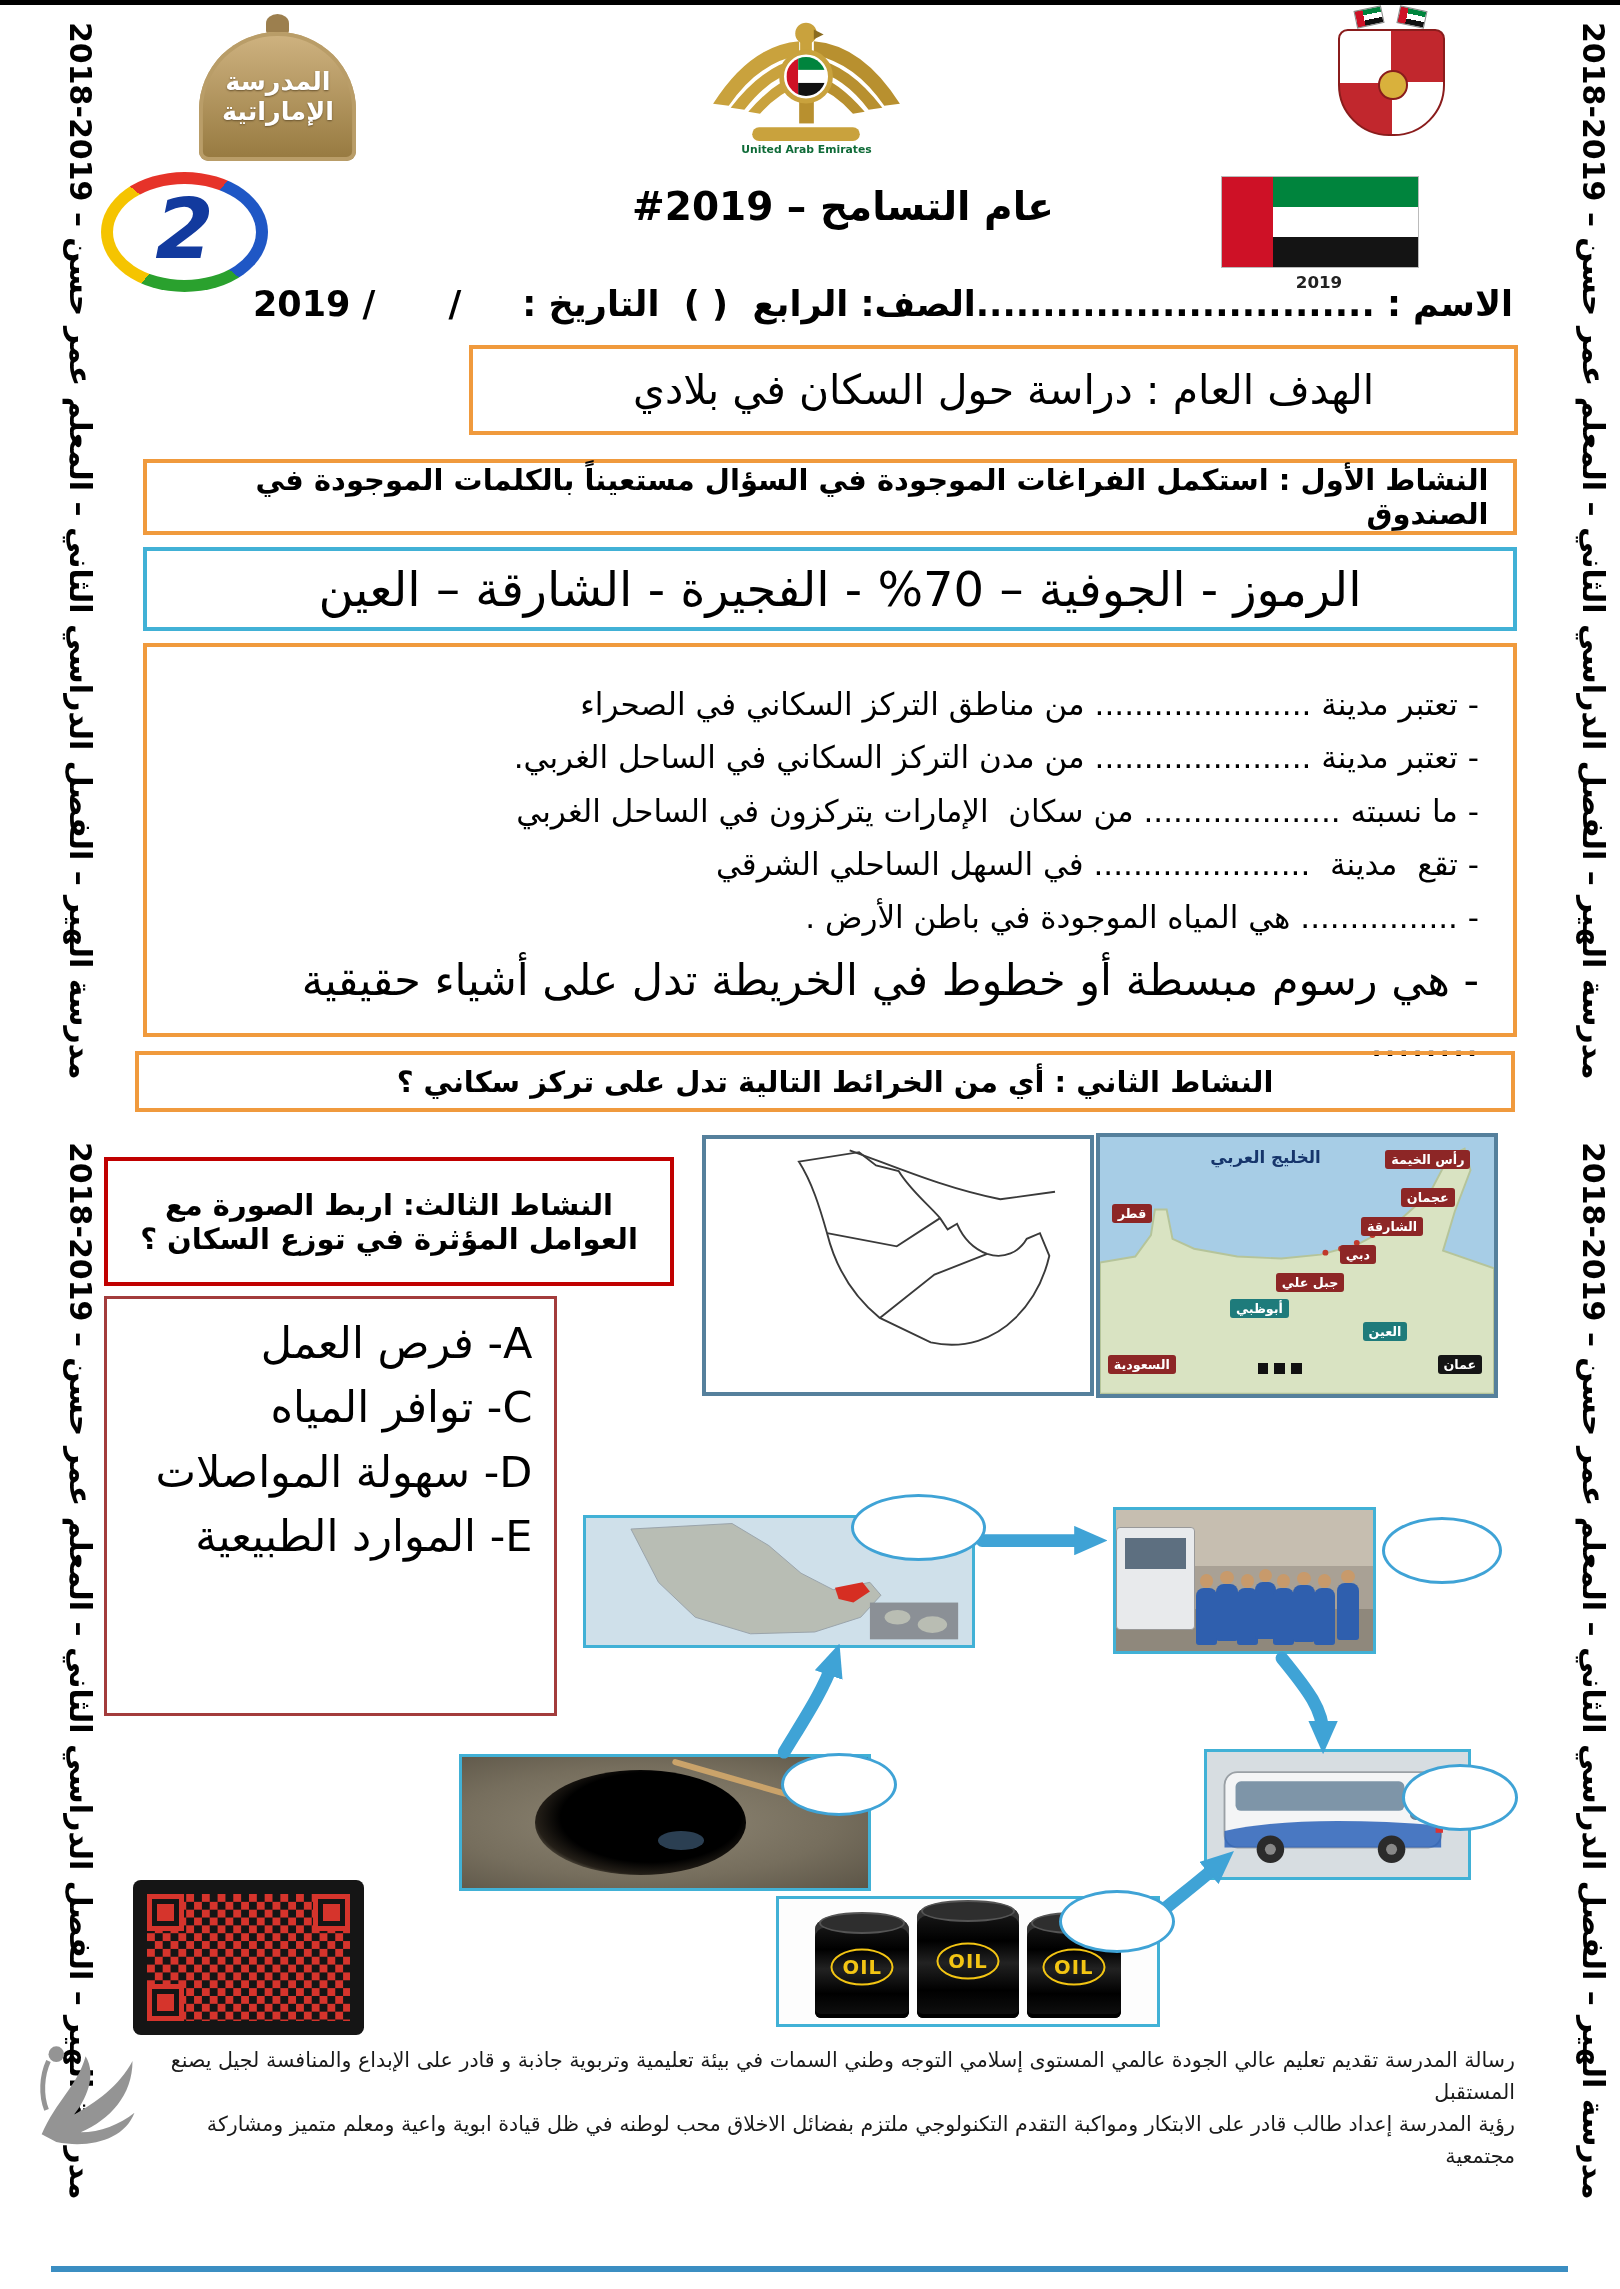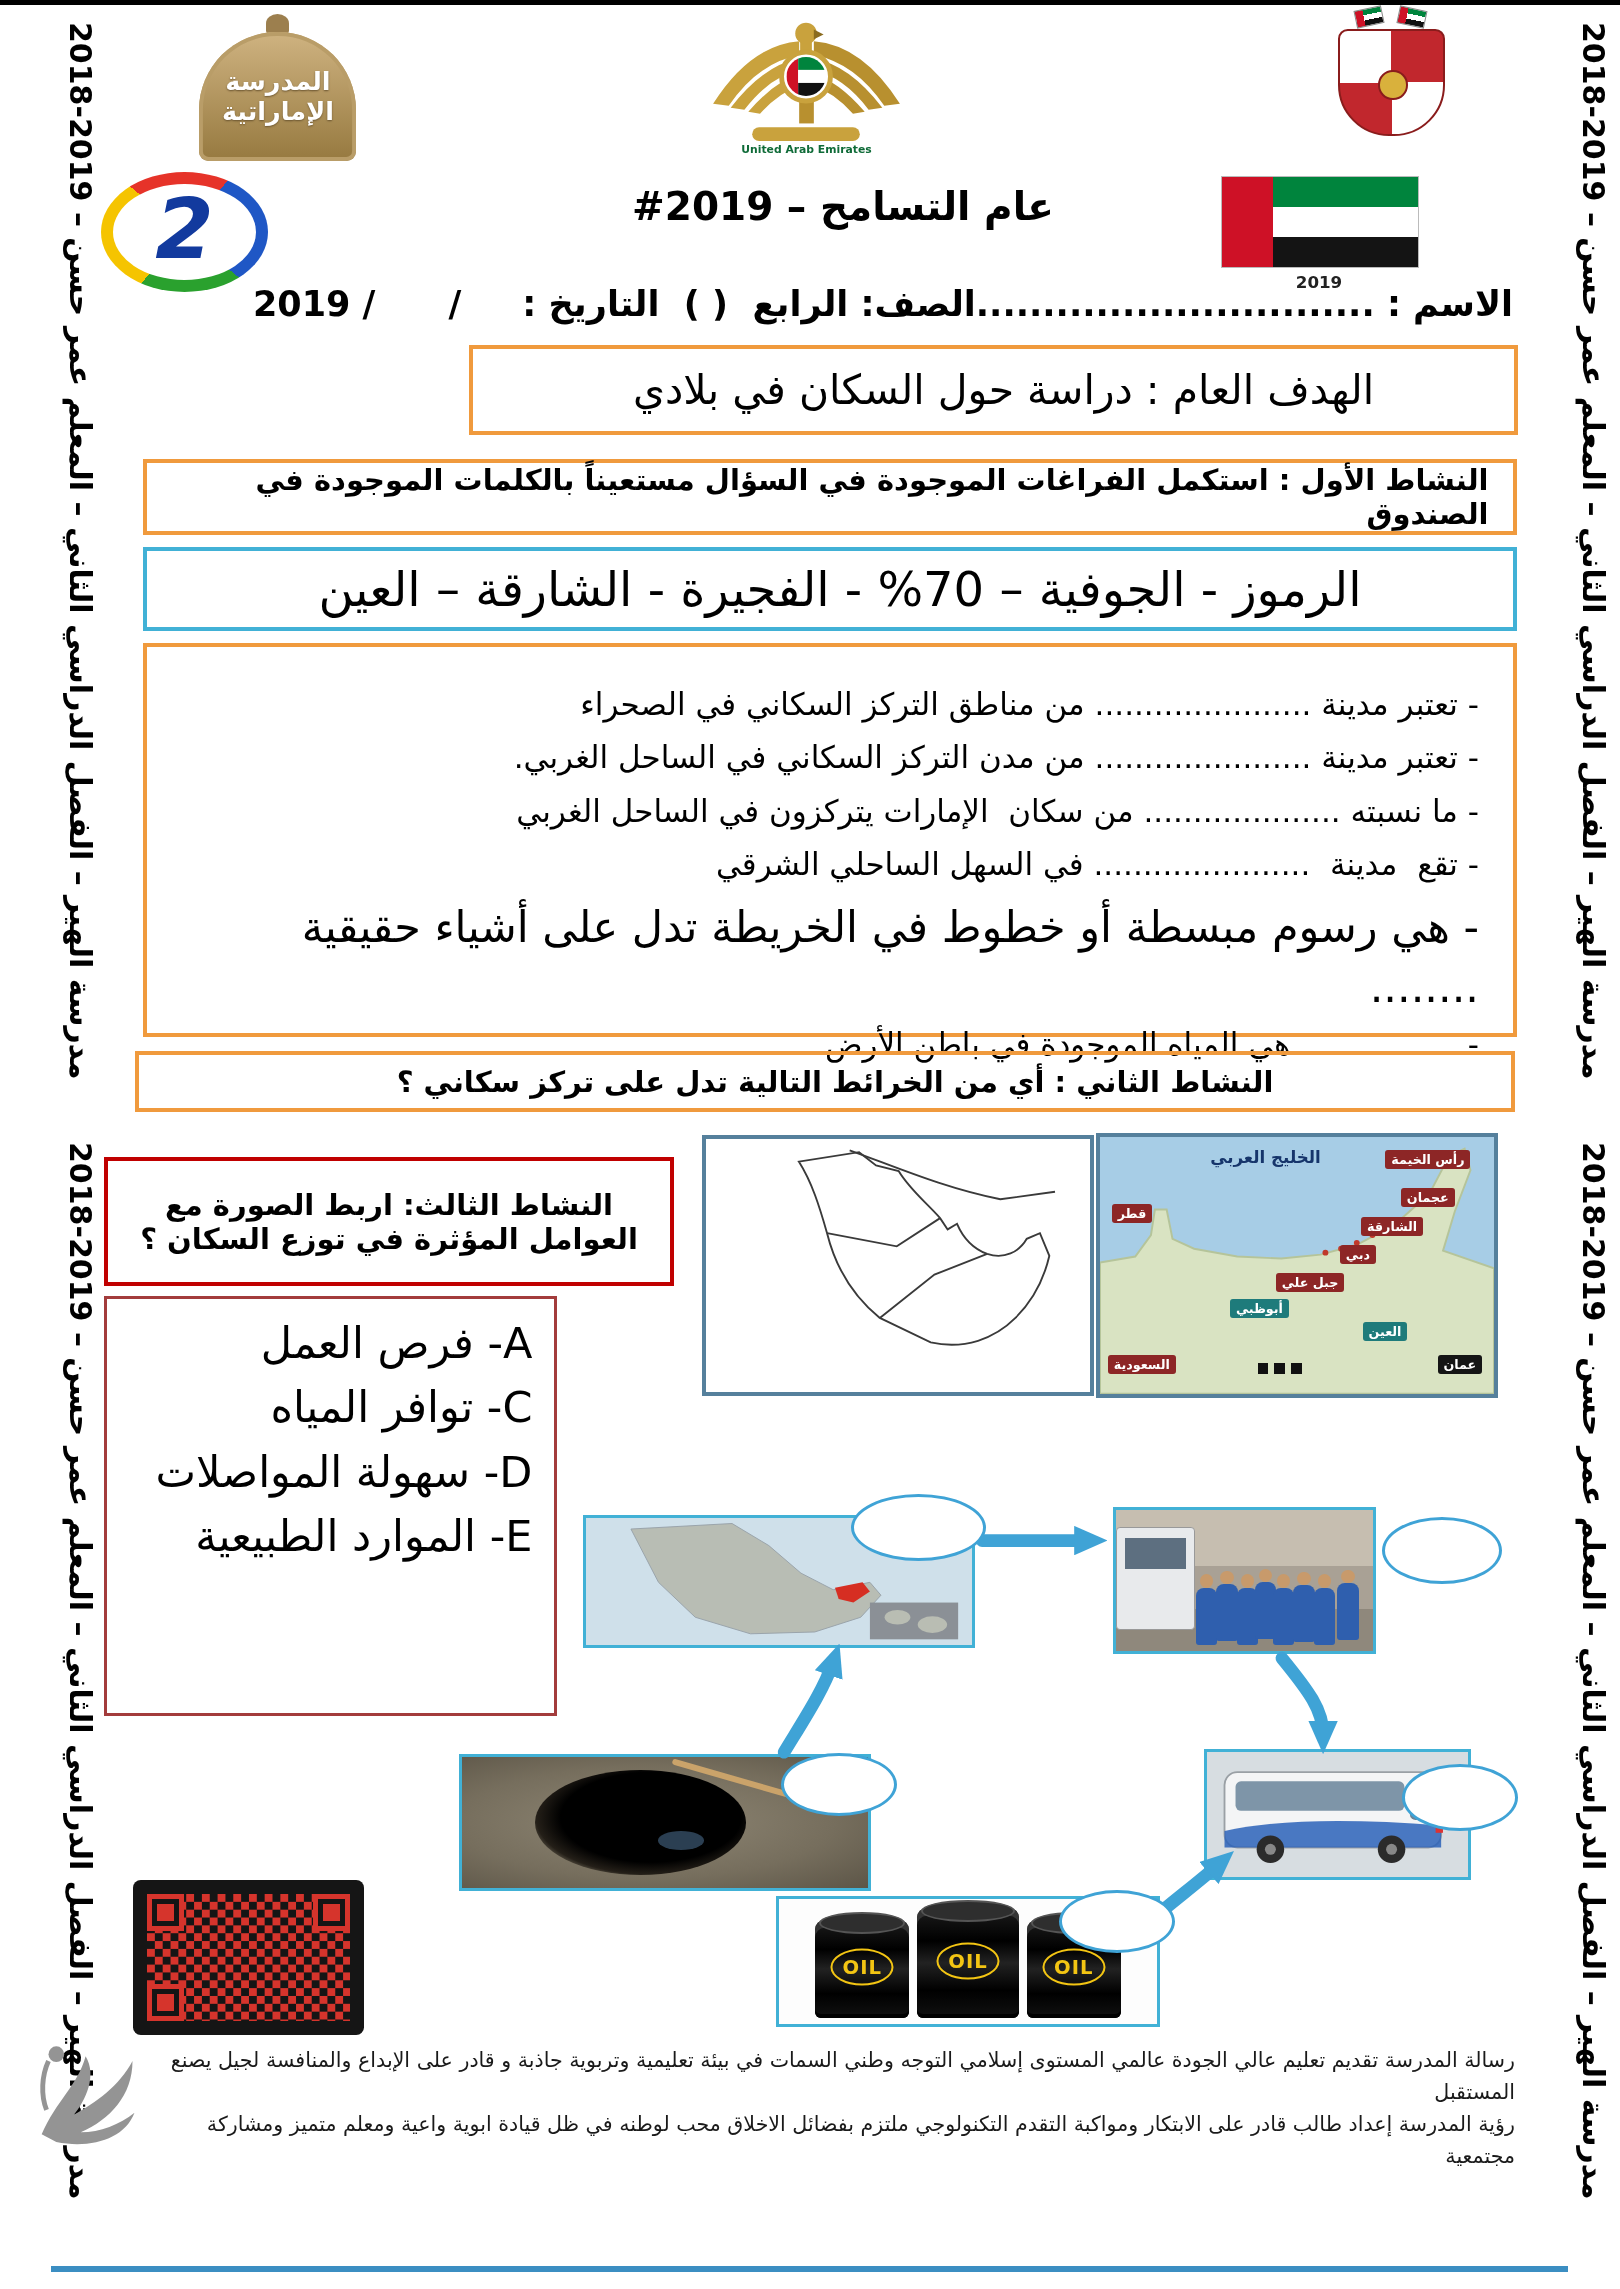--- a/index.html
+++ b/index.html
@@ -243,22 +243,22 @@
 
   <div class="abs box bank-box">
     <span>الرموز  -  الجوفية – 70%  -   الفجيرة   -   الشارقة – العين</span>
   </div>
 
   <div class="abs box blanks-box">
     <div class="blank-line">- تعتبر مدينة ...................... من مناطق التركز السكاني في الصحراء</div>
     <div class="blank-line">- تعتبر مدينة ...................... من مدن التركز السكاني في الساحل الغربي.</div>
     <div class="blank-line">- ما نسبته .................... من سكان  الإمارات يتركزون في الساحل الغربي</div>
     <div class="blank-line">- تقع  مدينة  ...................... في السهل الساحلي الشرقي</div>
+    <div class="blank-line">- ................ هي المياه الموجودة في باطن الأرض .</div>
     <div class="blank-line big">- هي رسوم مبسطة أو خطوط في الخريطة تدل على أشياء حقيقية ........</div>
-    <div class="blank-line">- ................ هي المياه الموجودة في باطن الأرض .</div>
   </div>
 
   <div class="abs box act2-box">
     <span>النشاط الثاني : أي من الخرائط التالية تدل على تركز سكاني ؟</span>
   </div>
 
   <div class="abs outline-map">
     <svg width="374" height="243" viewBox="0 0 392 258">
       <g fill="none" stroke="#3a3a3a" stroke-width="2">
         <path d="M96 24 C110 46 118 72 126 100 C134 132 150 164 182 190 L236 216 C272 224 304 212 326 190 C344 172 356 150 362 124 L352 100 L338 106 C330 120 314 128 296 122 C280 116 270 104 264 90 L254 96 L246 84 C232 68 214 54 202 34 L178 28 L160 14 Z"></path>

